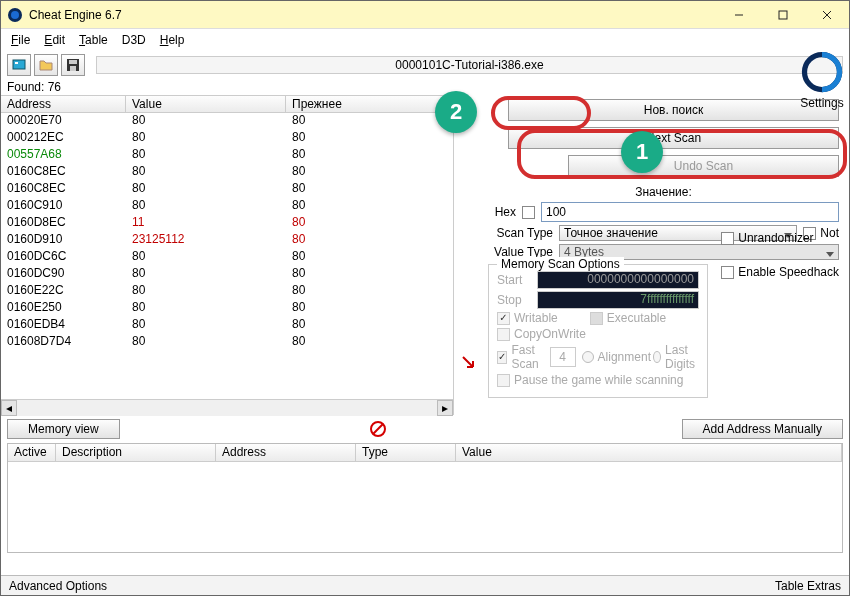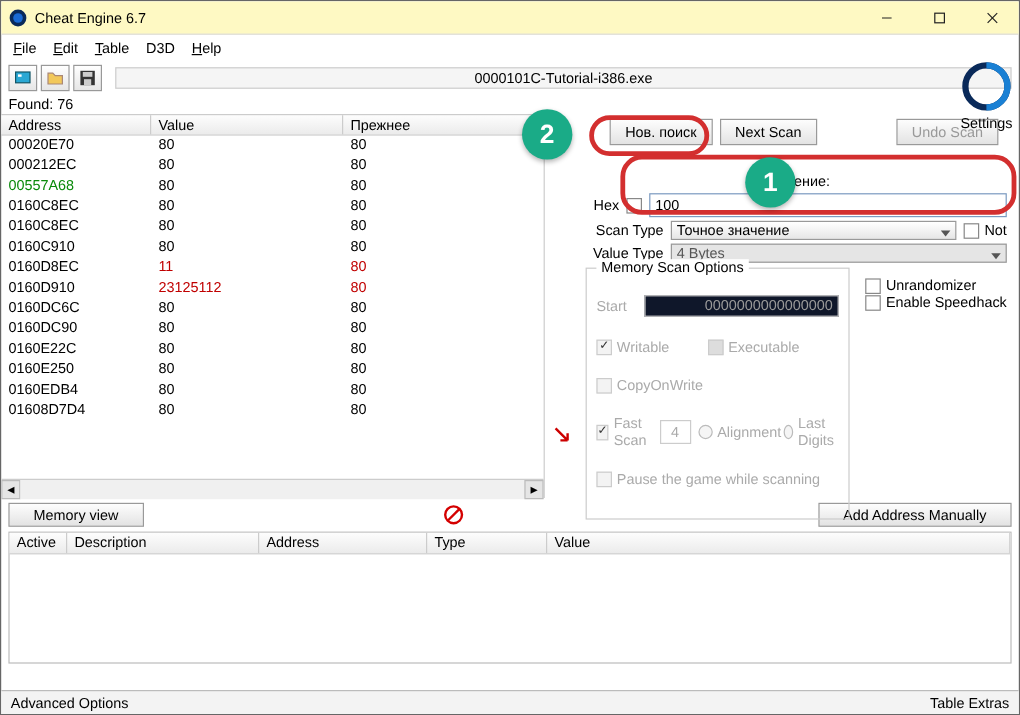--- a/index.html
+++ b/index.html
@@ -29,41 +29,41 @@
   .res-row .a { width: 125px; }
   .res-row .v { width: 160px; }
   .res-row .p { width: 160px; }
   .green { color: #0a8a0a; }
   .red { color: #c00000; }
   .hscroll { height: 16px; background: #f0f0f0; border-top: 1px solid #ccc; display:flex; }
   .hscroll div { width: 16px; height: 16px; background:#e5e5e5; border:1px solid #bbb; display:flex;align-items:center;justify-content:center; }
   .hscroll .track { flex:1; background:#f0f0f0; border:none; }
   .midcol { width: 30px; display: flex; flex-direction: column; align-items: center; padding-top: 260px; }
   .scan { flex: 1; padding: 4px 10px 4px 4px; position: relative; }
-  .scan-btns { display: flex; gap: 6px; margin-bottom: 23px; margin-left: 20px; }
+  .scan-btns { display: flex; gap: 6px; margin-bottom: 8px; margin-left: 20px; flex-direction: column; }
   .btn { border: 1px solid #999; background: linear-gradient(#fdfdfd,#e3e3e3); padding: 3px 12px; min-width: 78px; text-align: center; cursor: default; }
   .btn.disabled { color: #999; }
   .scan .row { display: flex; align-items: center; margin: 3px 0; gap: 6px; }
   .lbl { text-align: right; width: 65px; }
   .lbl-big { text-align: center; font-weight: normal; }
   .inp { border: 1px solid #7a9ac0; background: #fff; height: 20px; padding: 0 4px; }
   .cmb { border: 1px solid #999; background: linear-gradient(#fff,#e6e6e6); height: 16px; display:flex; align-items:center; padding:0 4px; position:relative; }
   .cmb::after { content:''; position:absolute; right:4px; top:7px; border-left:4px solid transparent; border-right:4px solid transparent; border-top:5px solid #555; }
   .cmb.dark { background: #e5e5e5; color: #555; }
   .checkbox { display: inline-flex; align-items: center; gap: 4px; }
   .checkbox .box { width: 13px; height: 13px; border: 1px solid #888; background: #fff; display:flex;align-items:center;justify-content:center; }
   .checkbox .box.checked::after{content:'✓';font-size:10px;color:#333;line-height:10px;}
   .checkbox.disabled { color: #aaa; }
   .checkbox.disabled .box { border-color:#ccc; background:#f3f3f3;}
   .mem-group { border: 1px solid #ccc; padding: 4px 8px 8px; margin-top: 4px; position: relative; }
   .mem-group .legend { position: absolute; top: -8px; left: 8px; background: #fff; padding: 0 4px; }
-  .mem-row { display:flex; align-items:center; gap:6px; margin:18px 0; }
+  .mem-row { display:flex; align-items:center; gap:6px; margin:2px 0; }
   .mem-row .ml { width:34px; color:#aaa; }
   .mem-row .mi { flex:1; border:1px solid #ccc; height: 18px; text-align:right; padding:0 4px; color:#999; background:#0f172a; }
-  .right-checks { position: absolute; right: 10px; top: 136px; display:flex; flex-direction:column; gap:0; }
+  .right-checks { position: absolute; right: 10px; top: 136px; display:flex; flex-direction:column; gap:20px; }
   .logo { position: absolute; right: 4px; top: 50px; width: 46px; text-align:center; }
   .logo svg { width: 42px; height: 42px; }
   .under-results { height: 24px; display:flex; align-items:center; padding: 2px 6px; gap: 6px; margin-top:2px; }
   .under-results .mem-btn { border:1px solid #999; background:linear-gradient(#fdfdfd,#e3e3e3); padding:2px 20px; }
   .under-results .spacer { flex:1; }
   .table-area { border: 1px solid #bbb; margin: 2px 6px; height: 110px; background: #fff; }
   .table-head { height: 18px; display:flex; background:linear-gradient(#fdfdfd,#ebebeb); border-bottom:1px solid #ccc; }
   .table-head div { border-right:1px solid #ccc; padding:1px 6px; }
   .statusbar { position:absolute; bottom:0; left:0; right:0; height:20px; border-top:1px solid #bbb; background:#f3f3f3; display:flex; align-items:center; padding:0 8px; }
   .statusbar .right { margin-left:auto; }
@@ -262,20 +262,24 @@
         </div>
     </div>
 
     <div class="mem-group" style="width:220px">
       <span class="legend">Memory Scan Options</span>
       <div class="mem-row">
           <span class="ml">Start</span>
           <div class="mi">0000000000000000</div>
         </div>
       <div class="mem-row">
+          <span class="ml">Stop</span>
+          <div class="mi" style="color:#6a9a6a">7fffffffffffffff</div>
+        </div>
+      <div class="mem-row">
         <span class="checkbox disabled">
             <span class="box checked"></span>
             <span>Writable</span>
           </span>
         <span style="width:20px"></span>
         <span class="checkbox disabled">
             <span class="box" style="background:#ddd"></span>
             <span>Executable</span>
           </span>
       </div>

